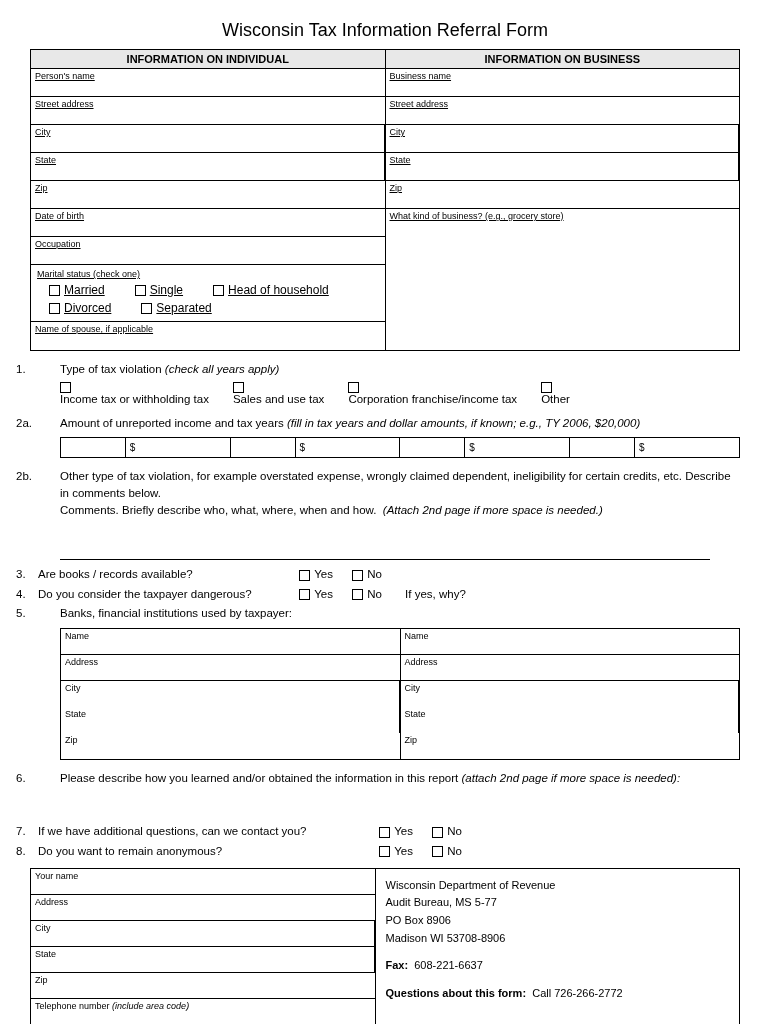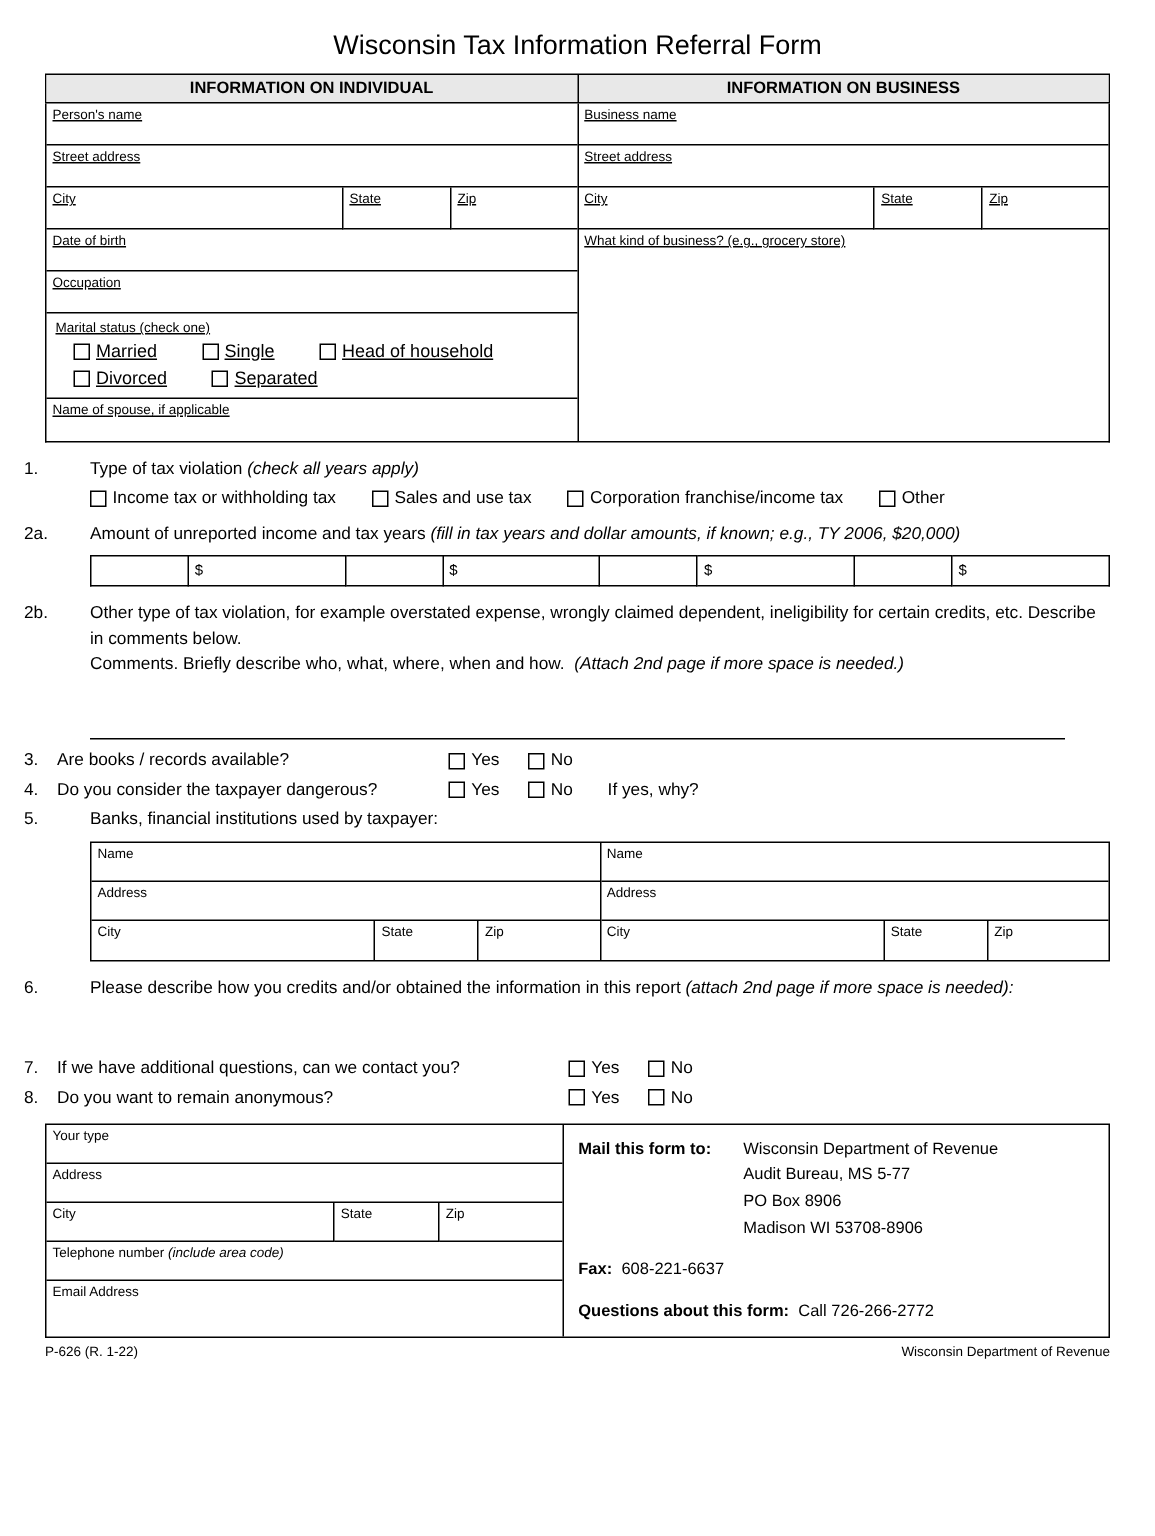--- a/index.html
+++ b/index.html
@@ -6,37 +6,37 @@
   body { font-family: Arial, sans-serif; font-size: 11px; background: #fff; width: 770px; margin: 0 auto; padding: 20px 30px; color: #000; }
   h1 { font-size: 18px; font-weight: normal; text-align: center; margin-bottom: 8px; }
   .dual-header { display: flex; border: 1px solid #000; }
   .dual-header > div { flex: 1; text-align: center; font-weight: bold; font-size: 11px; padding: 3px; background: #e8e8e8; }
   .dual-header > div:first-child { border-right: 1px solid #000; }
   .info-grid { display: flex; border: 1px solid #000; border-top: none; text-decoration: underline; }
   .info-col { flex: 1; }
   .info-col:first-child { border-right: 1px solid #000; }
   .cell { border-bottom: 1px solid #000; padding: 2px 4px 12px 4px; font-size: 9px; min-height: 28px; }
   .cell.last { border-bottom: none; }
-  .row2 { display: flex; }
+  .row2 { display: flex; flex-direction: column; }
   .row2 > .cell { border-right: 1px solid #000; }
   .row2 > .cell:last-child { border-right: none; }
   .row2 .c-city { flex: 3; }
   .row2 .c-state { flex: 1; }
   .row2 .c-zip { flex: 1.2; }
   .row2 .c-ssn { flex: 2; }
   .row2 .c-dob { flex: 1.5; }
   .marital { padding: 4px 6px; font-size: 10px; }
   .marital .lbl { font-size: 9px; }
   .marital-row { display: flex; gap: 30px; margin: 4px 0 2px 12px; font-size: 12px; }
   .chk { display: inline-block; width: 11px; height: 11px; border: 1px solid #000; vertical-align: middle; margin-right: 4px; }
   .section { margin-top: 10px; font-size: 11.5px; line-height: 1.5; }
   .section .num { display: inline-block; width: 22px; }
   .italic { font-style: italic; }
   .violation-opts { margin: 4px 0 4px 30px; display: flex; gap: 24px; font-size: 11.5px; }
-  .violation-opts span { display: inline-flex; align-items: center; }
+  .violation-opts span { display: inline-flex; align-items: flex-start; flex-direction: column; }
   .tax-table { width: calc(100% - 30px); margin-left: 30px; border-collapse: collapse; margin-top: 4px; }
   .tax-table th, .tax-table td { border: 1px solid #000; font-size: 10px; font-weight: normal; padding: 3px 4px; text-align: left; }
   .tax-table th { text-align: center; }
   .tax-table td { height: 20px; }
   .yn-row { margin-left: 0; margin-top: 6px; font-size: 11.5px; }
   .yn-row .chk { margin-left: 16px; margin-right: 4px; }
   .bank-grid { display: flex; border: 1px solid #000; margin-top: 6px; margin-left: 30px; width: calc(100% - 30px); }
   .bank-col { flex: 1; }
   .bank-col:first-child { border-right: 1px solid #000; }
   .bank-col .cell { min-height: 26px; padding: 2px 4px 10px 4px; }
@@ -175,51 +175,50 @@
     <div class="cell">Address</div>
     <div class="row2">
       <div class="cell c-city last">City</div>
       <div class="cell c-state last">State</div>
       <div class="cell c-zip last">Zip</div>
     </div>
   </div>
 </div>
 
 <div class="section q-indent">
-  <span class="num">6.</span><span>Please describe how you credits and/or obtained the information in this report</span> <span class="italic">(attach 2nd page if more space is needed):</span>
+  <span class="num">6.</span><span>Please describe how you learned and/or obtained the information in this report</span> <span class="italic">(attach 2nd page if more space is needed):</span>
 </div>
 
 <div style="height:30px"></div>
 
 <div class="section yn-row q-indent">
   <span class="num">7.</span><span style="display:inline-block;width:300px">If we have additional questions, can we contact you?</span>
   <span><span class="chk"></span><span>Yes</span></span>
   <span><span class="chk"></span><span>No</span></span>
 </div>
 <div class="section yn-row q-indent" style="margin-top:2px">
   <span class="num">8.</span><span style="display:inline-block;width:300px">Do you want to remain anonymous?</span>
   <span><span class="chk"></span><span>Yes</span></span>
   <span><span class="chk"></span><span>No</span></span>
 </div>
 
 <div class="bottom">
   <div class="bottom-left">
-    <div class="cell">Your type</div>
+    <div class="cell">Your name</div>
     <div class="cell">Address</div>
     <div class="row2">
       <div class="cell c-city">City</div>
       <div class="cell c-state">State</div>
       <div class="cell c-zip">Zip</div>
     </div>
     <div class="cell"><span>Telephone number</span> <span class="italic">(include area code)</span></div>
     <div class="cell last">Email Address</div>
   </div>
   <div class="bottom-right">
     <div class="mail-block">
-      <div class="mail-lbl">Mail this form to:</div>
       <div>
         <div>Wisconsin Department of Revenue</div>
           <div>Audit Bureau, MS 5-77</div>
           <div>PO Box 8906</div>
           <div>Madison WI  53708-8906</div>
       </div>
     </div>
     <div style="margin-top:10px"><b>Fax:</b>&nbsp; <span>608-221-6637</span></div>
     <div style="margin-top:10px"><b>Questions about this form:</b>&nbsp; <span>Call 726-266-2772</span></div>
   </div>

